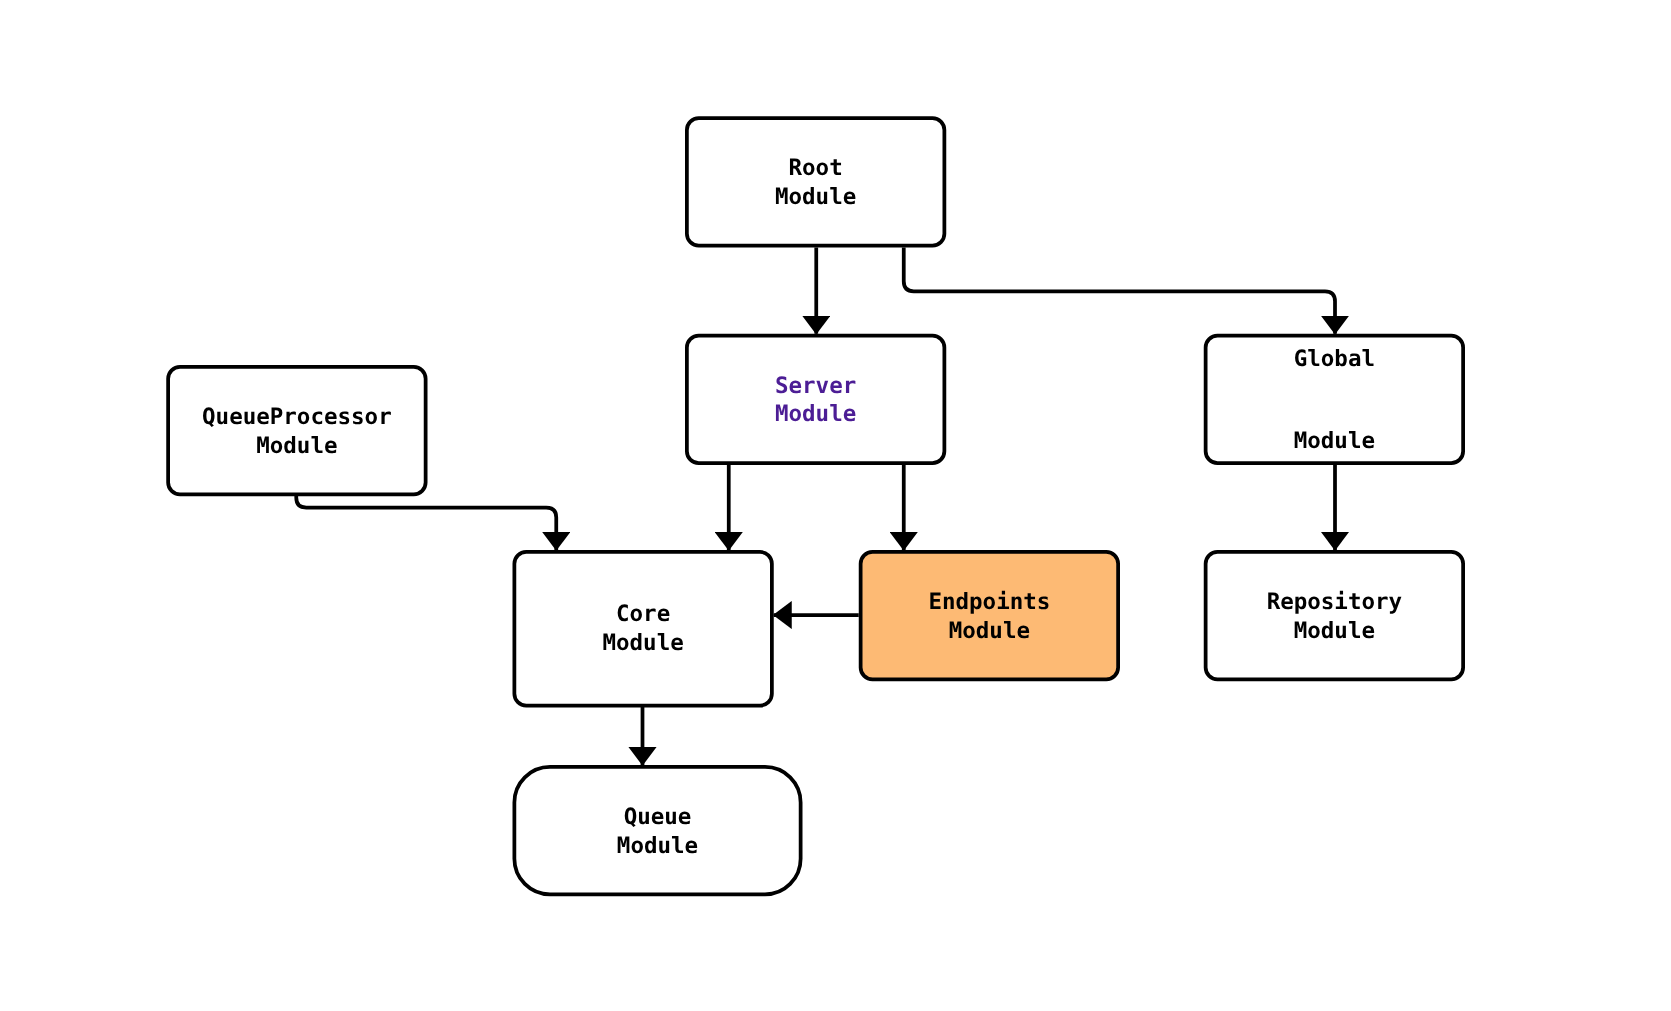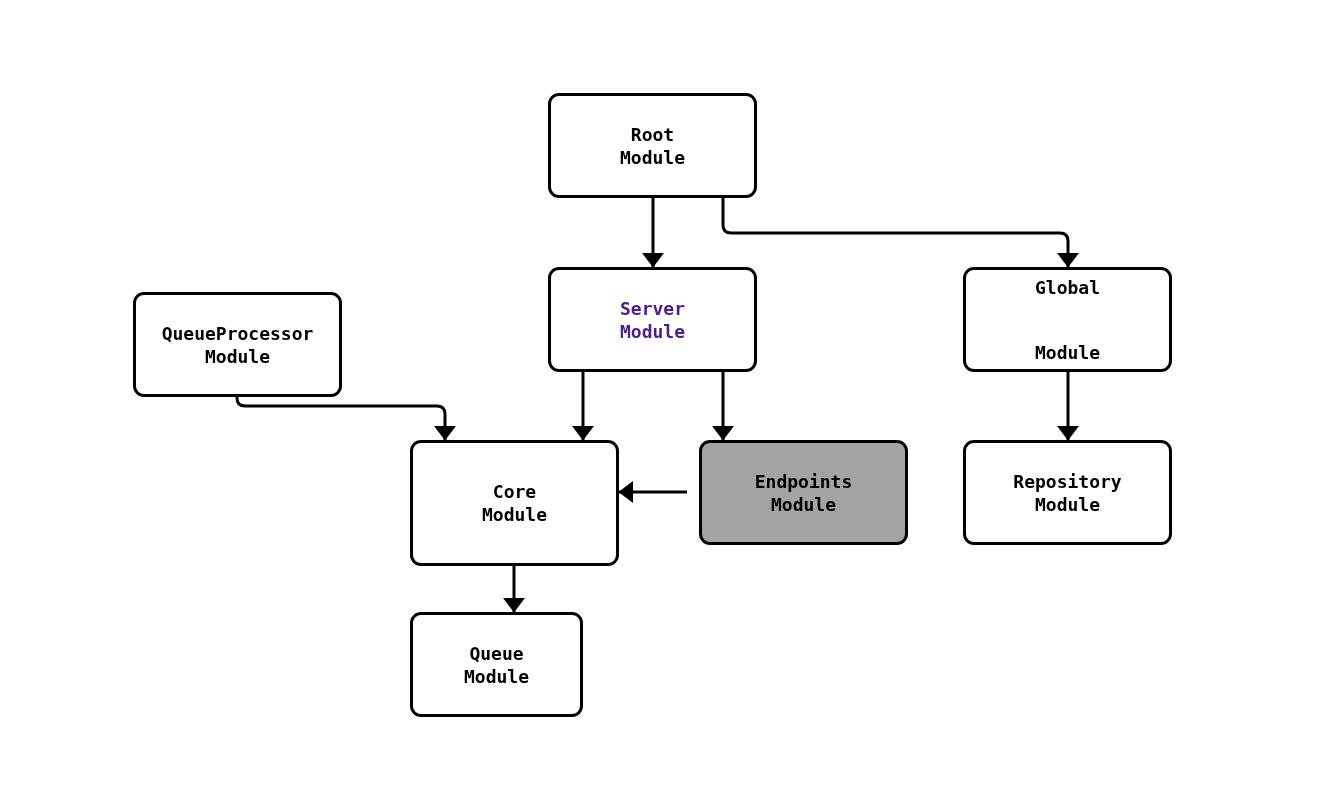--- a/index.html
+++ b/index.html
@@ -75,26 +75,26 @@
         <span>Module</span>
       </div>
       <div class="node" style="left: 963px; top: 267px; width: 209px; height: 105px; border-color: rgb(0, 0, 0); background: rgb(255, 255, 255); color: rgb(0, 0, 0); gap: 42px;">
         <span>Global</span>
         <span>Module</span>
       </div>
       <div class="node" style="left: 410px; top: 440px; width: 209px; height: 126px; border-color: rgb(0, 0, 0); background: rgb(255, 255, 255); color: rgb(0, 0, 0);">
         <span>Core</span>
         <span>Module</span>
       </div>
-      <div class="node" style="left: 687px; top: 440px; width: 209px; height: 105px; border-color: rgb(0, 0, 0); background: #a3a3a3; color: rgb(0, 0, 0); margin-left: 12px;">
+      <div class="node" style="left: 687px; top: 440px; width: 209px; height: 105px; border-color: rgb(0, 0, 0); background: #fdba74; color: rgb(0, 0, 0);">
         <span>Endpoints</span>
         <span>Module</span>
       </div>
       <div class="node" style="left: 963px; top: 440px; width: 209px; height: 105px; border-color: rgb(0, 0, 0); background: rgb(255, 255, 255); color: rgb(0, 0, 0);">
         <span>Repository</span>
         <span>Module</span>
       </div>
-      <div class="node" style="left: 410px; top: 612px; width: 173px; height: 105px; border-color: rgb(0, 0, 0); background: rgb(255, 255, 255); color: rgb(0, 0, 0);">
+      <div class="node" style="left: 410px; top: 612px; width: 232px; height: 105px; border-color: rgb(0, 0, 0); background: rgb(255, 255, 255); color: rgb(0, 0, 0); border-radius: 30px;">
         <span>Queue</span>
         <span>Module</span>
       </div>
     </div>
 </div>
 
 </body></html>

